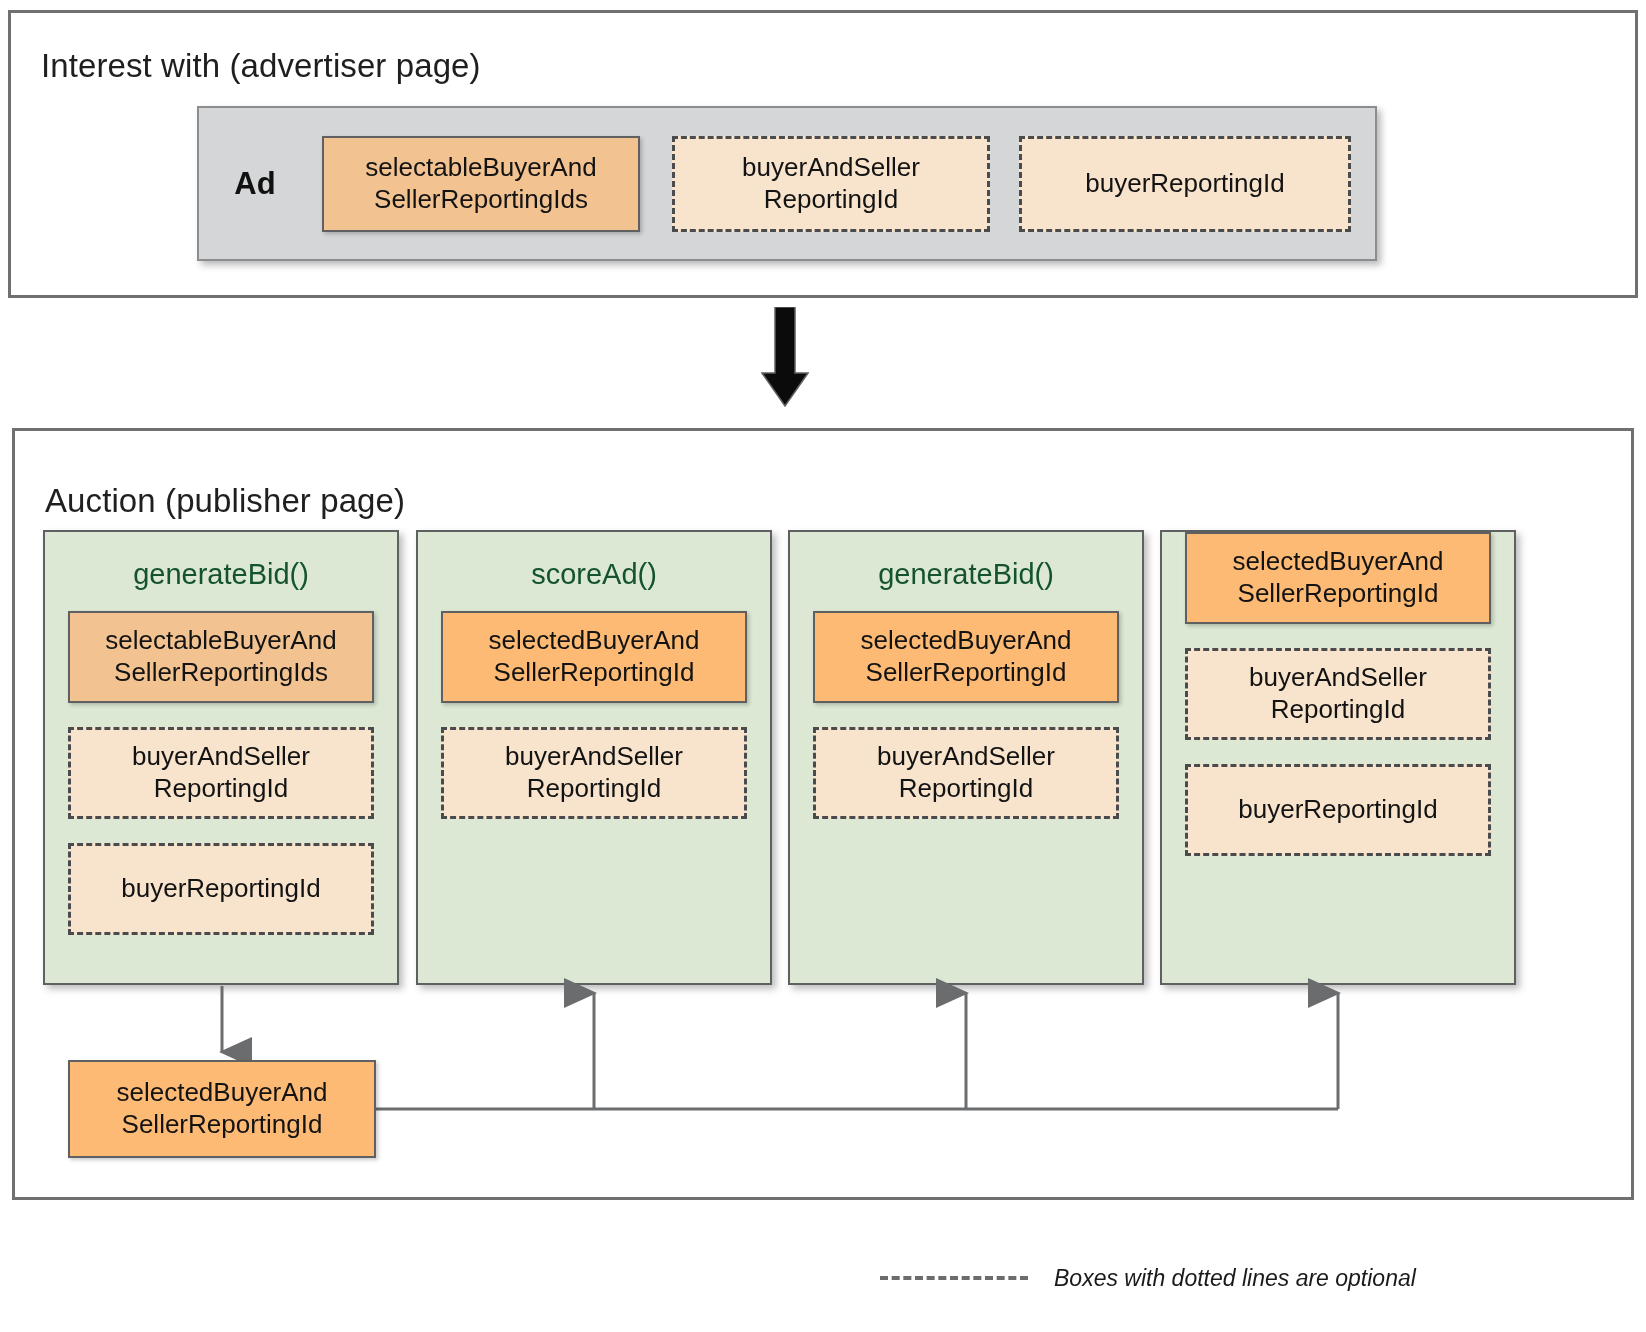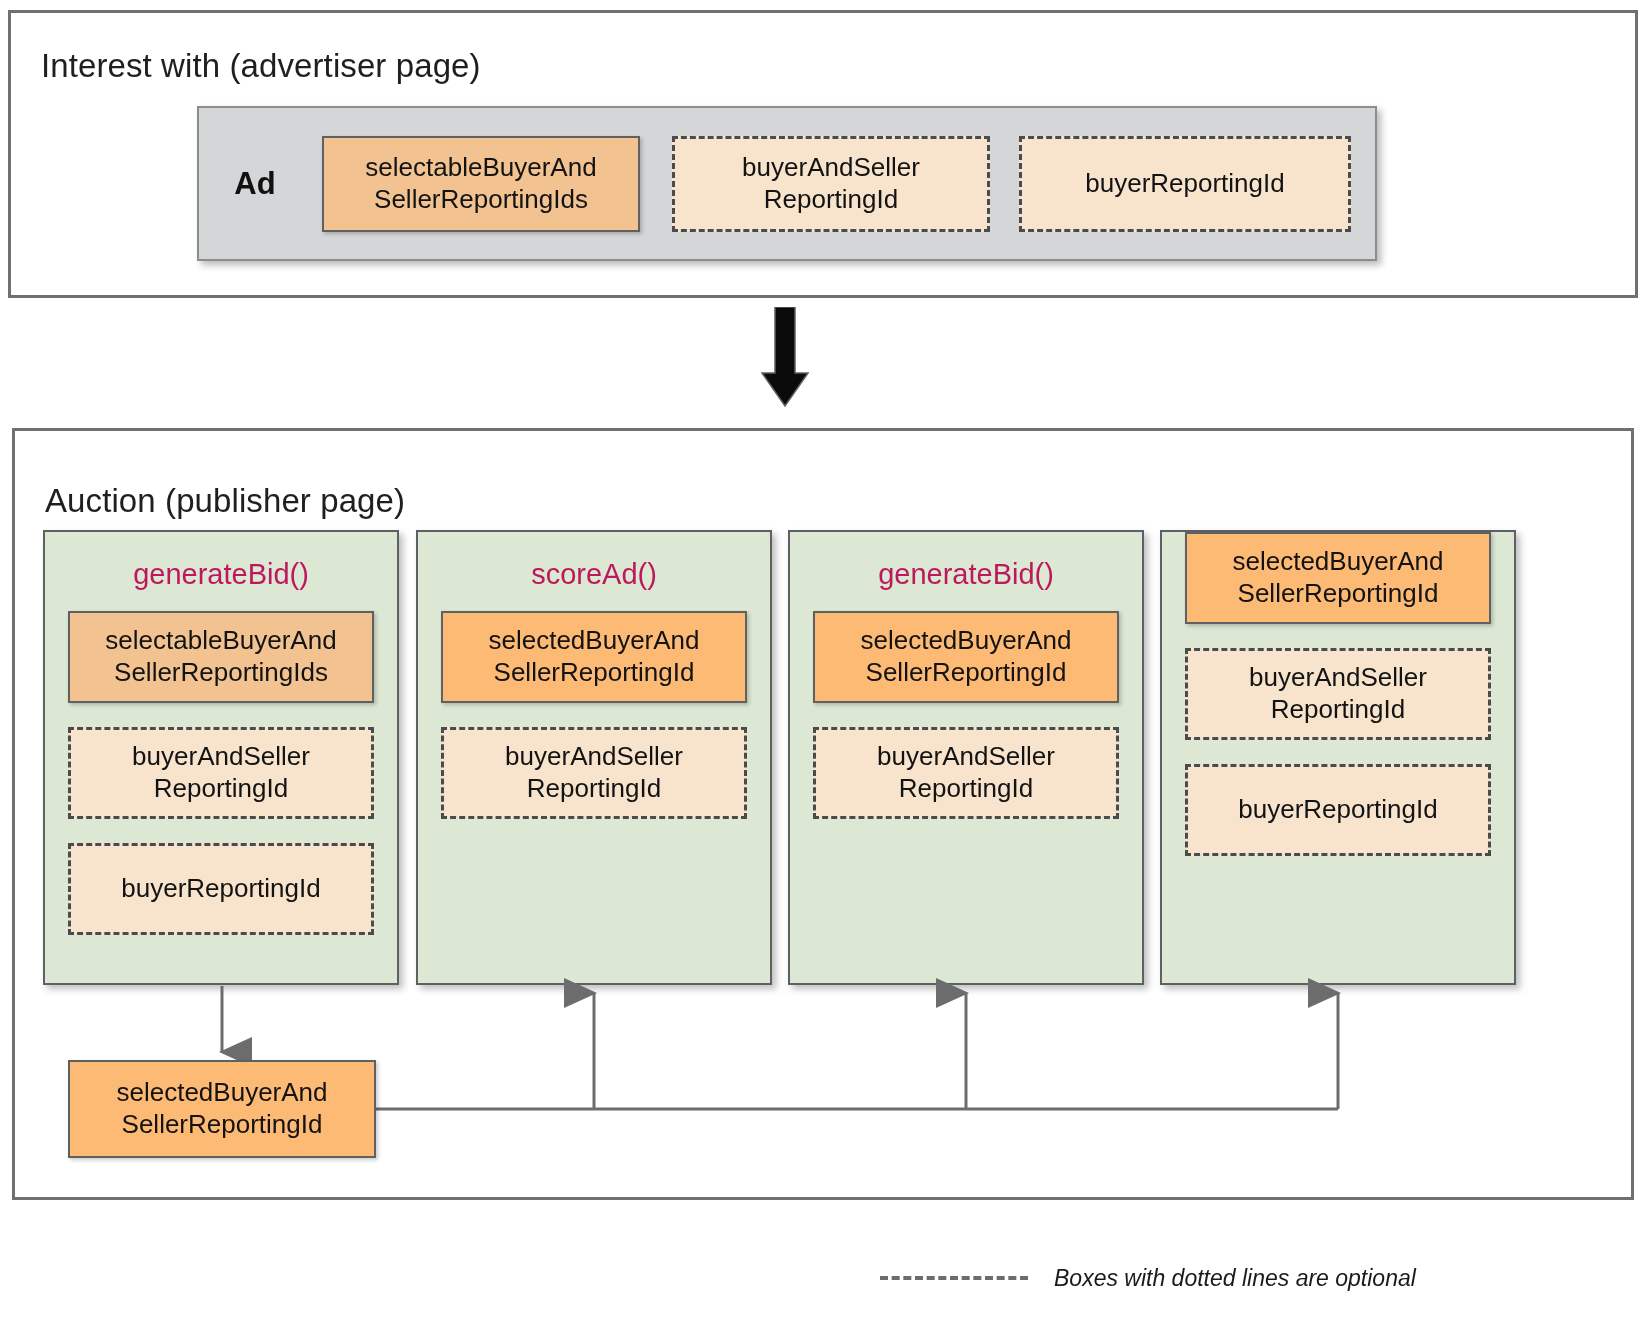--- a/index.html
+++ b/index.html
@@ -117,21 +117,21 @@
     box-shadow: 4px 4px 7px rgba(0,0,0,0.26);
   }
   #col-generatebid { left: 43px;   }
   #col-scoread     { left: 416px;  }
   #col-reportresult{ left: 788px;  }
   #col-reportwin   { left: 1160px; }
 
   .fn-title {
     text-align: center;
     font-size: 29px;
-    color: #be185d;
+    color: #14532d;
     margin-top: 26px;
     margin-bottom: 20px;
   }
   .fn-box {
     margin: 0 auto 24px auto;
     width: 306px;
     height: 92px;
   }
 
   

